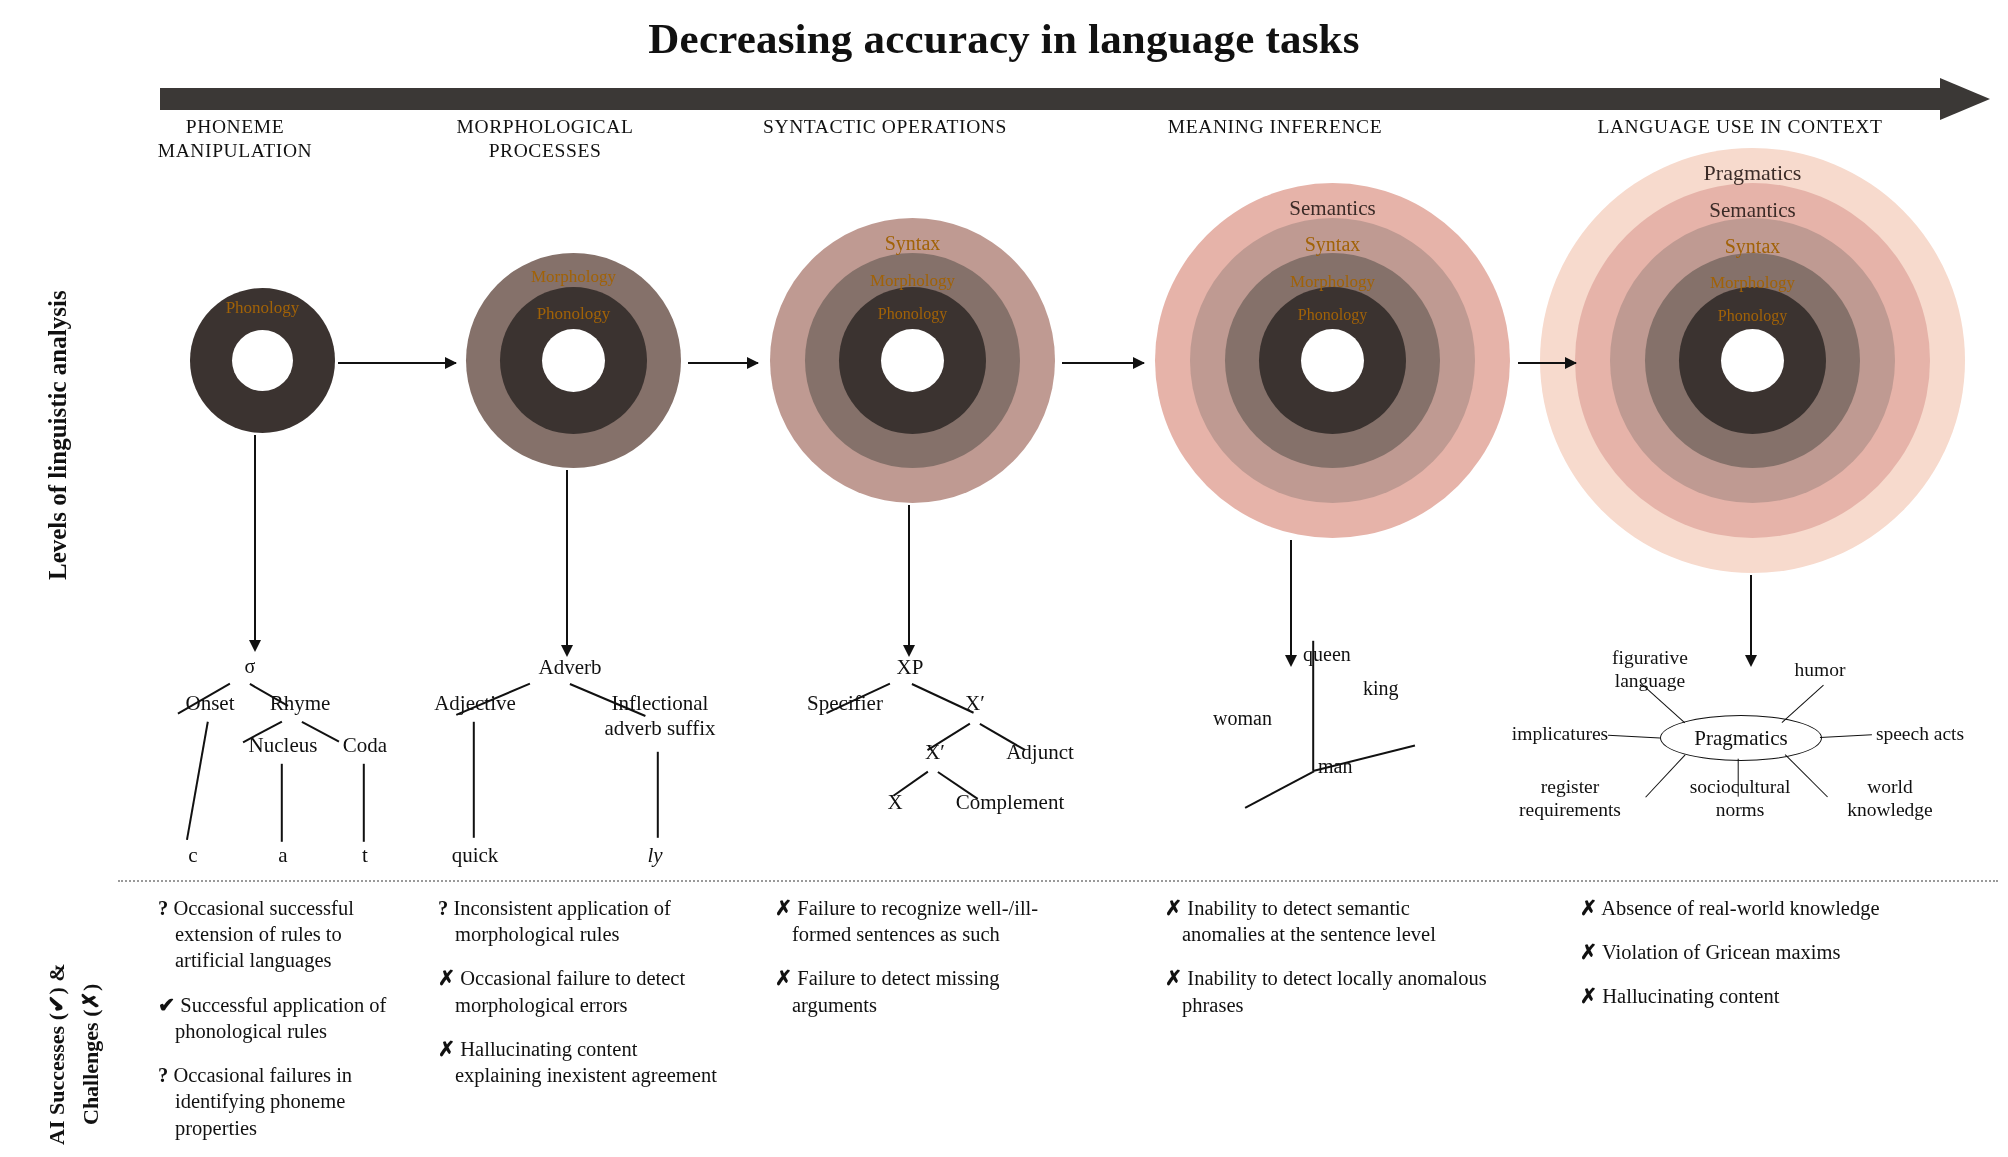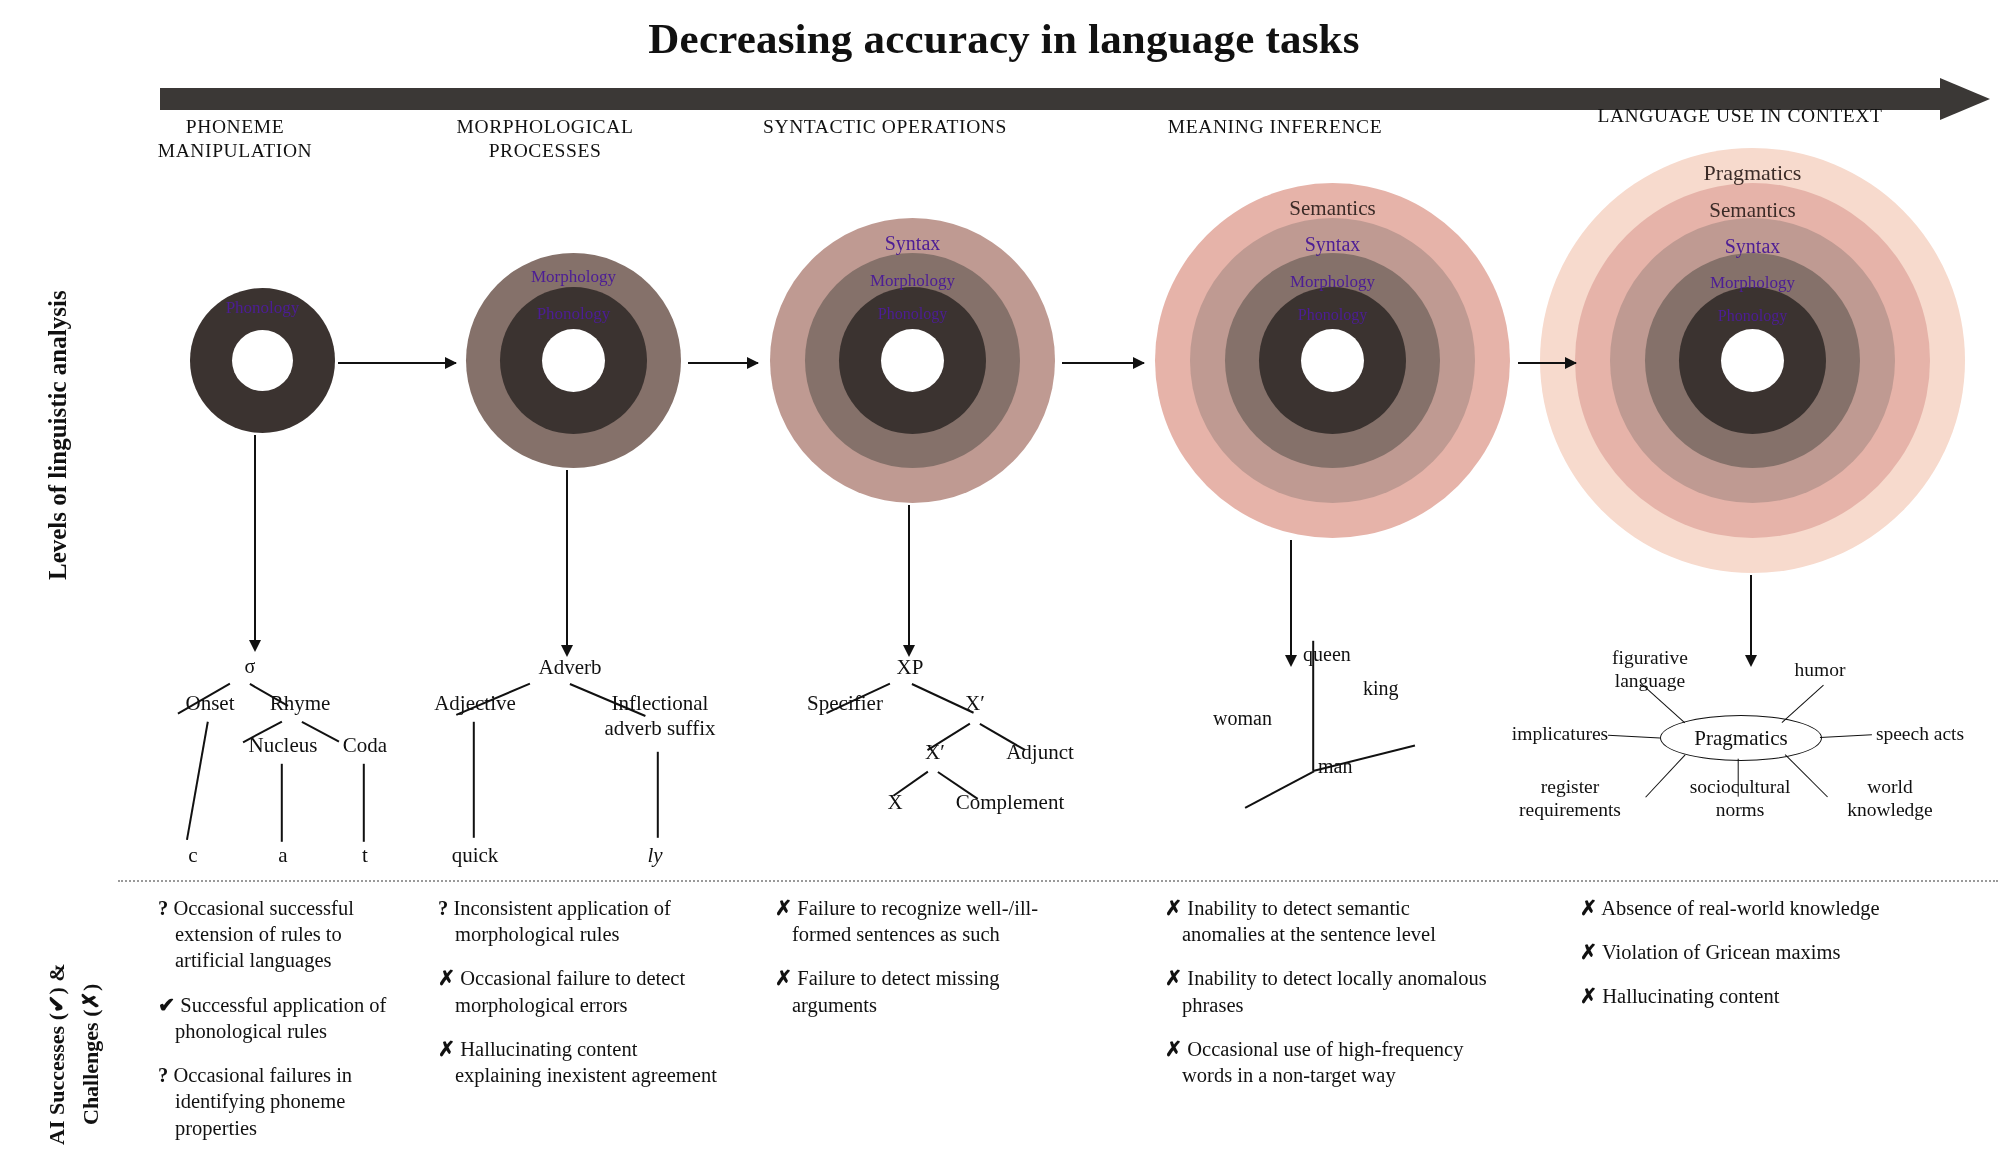--- a/index.html
+++ b/index.html
@@ -51,21 +51,21 @@
     font-size:22px;font-weight:bold;
     text-align:center;
     line-height:1.2;
     white-space:nowrap;
     font-family:"Liberation Serif", serif;
   }
   
   .donut{position:absolute;border-radius:50%;}
   .ring-label{
     position:absolute;width:100%;text-align:center;
-    color:#4c1d95;font-family:"Liberation Serif", serif;
+    color:#a16207;font-family:"Liberation Serif", serif;
     pointer-events:none;
   }
   .hole{
     position:absolute;border-radius:50%;background:#fff;
   }
   
   .conn{position:absolute;height:2px;background:#111;}
   .conn .tip{
     position:absolute;right:-1px;top:-5px;width:0;height:0;
     border-top:6px solid transparent;border-bottom:6px solid transparent;
@@ -123,21 +123,21 @@
 <div class="col-head" style="left:400px;top:115px;width:290px;">
   <span style="white-space:pre-line;">MORPHOLOGICAL
 PROCESSES</span>
 </div>
 <div class="col-head" style="left:720px;top:115px;width:330px;">
   <span style="white-space:pre-line;font-family:Liberation Serif, serif;">SYNTACTIC OPERATIONS</span>
 </div>
 <div class="col-head" style="left:1110px;top:115px;width:330px;">
   <span style="white-space:pre-line;">MEANING INFERENCE</span>
 </div>
-<div class="col-head" style="left:1530px;top:104px;width:420px;">
+<div class="col-head" style="left:1530px;top:115px;width:420px;">
   <span style="white-space:pre-line;">LANGUAGE USE IN CONTEXT</span>
 </div>
 
 <div class="side-label" style="left:44px;top:580px;">Levels of linguistic analysis</div>
 <div class="side-label2" style="left:44px;top:1145px;">AI Successes (✔) &amp;</div>
 <div class="side-label2" style="left:78px;top:1125px;">Challenges (✗)</div>
 
 <div>
   <div class="donut" style="left:190px;top:288px;width:145px;height:145px;background:#3b3330;"></div>
   <div class="hole" style="left:232px;top:330px;width:61px;height:61px;"></div>
@@ -313,20 +313,19 @@
 </div>
 
 <div class="bullets" style="left:775px;top:895px;width:300px;">
   <span class="b"><span class="mark">✗</span> <span>Failure to recognize well-/ill-formed sentences as such</span></span>
   <span class="b"><span class="mark">✗</span> <span>Failure to detect missing arguments</span></span>
 </div>
 
 <div class="bullets" style="left:1165px;top:895px;width:330px;">
   <span class="b"><span class="mark">✗</span> <span>Inability to detect semantic anomalies at the sentence level</span></span>
   <span class="b"><span class="mark">✗</span> <span>Inability to detect locally anomalous phrases</span></span>
-  <span class="b"><span class="mark">✗</span> <span>Occasional use of high-frequency words in a non-target way</span></span>
 </div>
 
 <div class="bullets" style="left:1580px;top:895px;width:340px;">
   <span class="b"><span class="mark">✗</span> <span>Absence of real-world knowledge</span></span>
   <span class="b"><span class="mark">✗</span> <span>Violation of Gricean maxims</span></span>
   <span class="b"><span class="mark">✗</span> <span>Hallucinating content</span></span>
 </div>
 
 </body></html>

